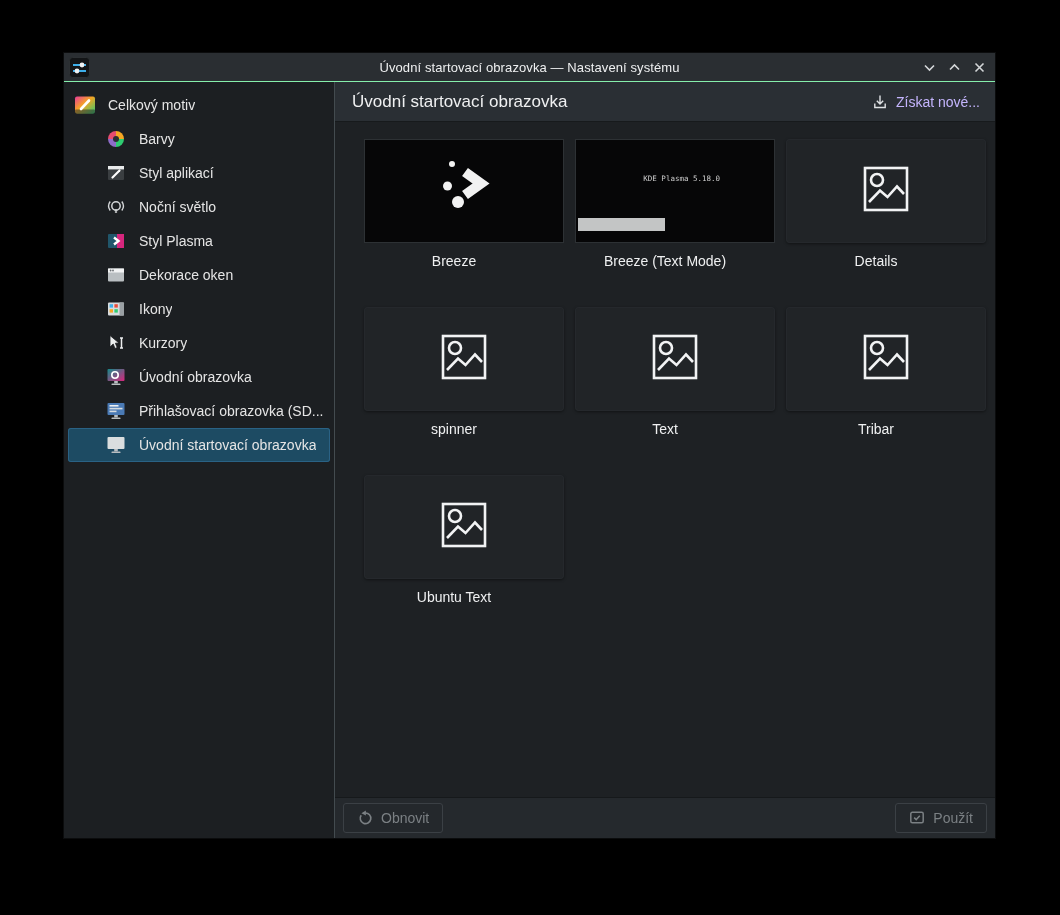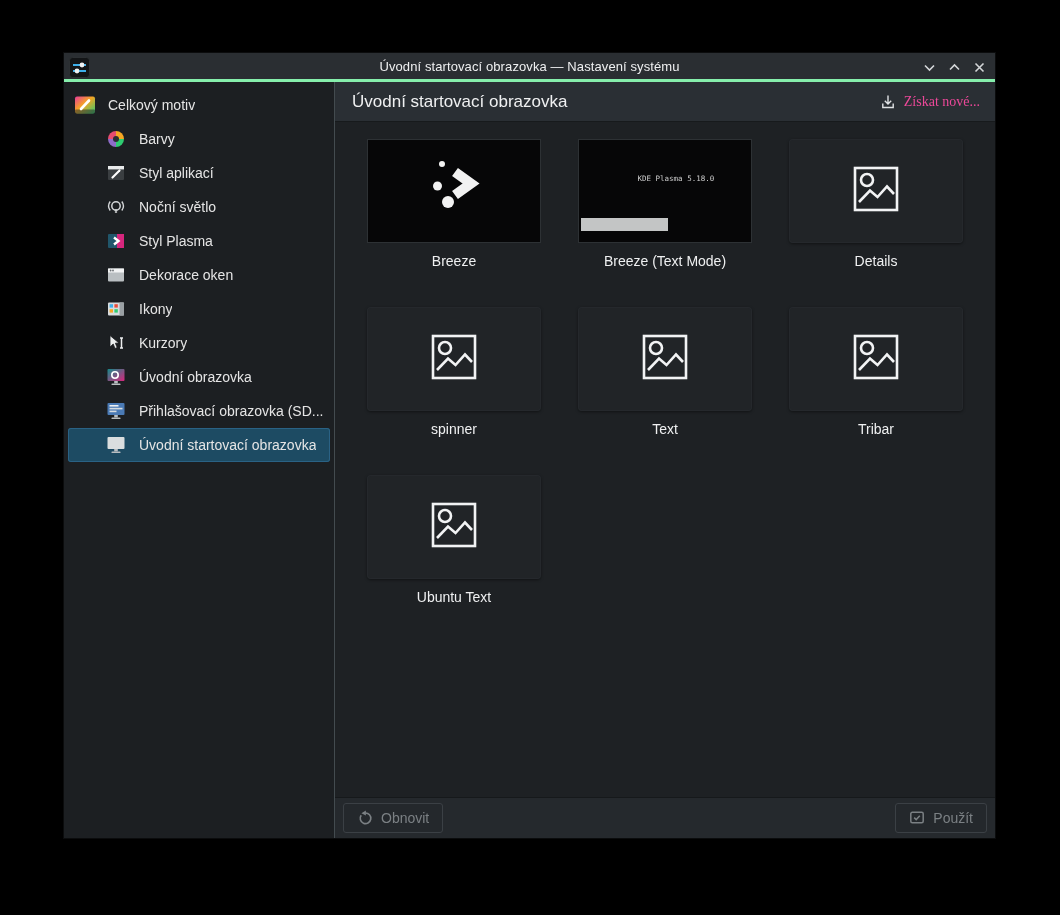--- a/index.html
+++ b/index.html
@@ -10,21 +10,21 @@
     position:relative; overflow:hidden;
     -webkit-font-smoothing:antialiased;
   }
   .window {
     position:absolute; left:64px; top:53px; width:931px; height:785px;
     background:#1e2124; display:flex; flex-direction:column;
     box-shadow:0 0 0 1px #0b0c0d, 0 6px 22px rgba(0,0,0,.6);
   }
   
   .titlebar {
-    height:29px; flex:none; background:#2a2e32; border-bottom:3px solid #86efac;
+    height:29px; flex:none; background:#2a2e32; border-bottom:1px solid #86efac;
     display:flex; align-items:center; position:relative;
   }
   .win-icon { position:absolute; left:5px; top:4px; width:21px; height:21px; }
   .titlebar-title {
     flex:1; text-align:center; color:#eff0f1; font-size:13px; letter-spacing:.1px;
   }
   .win-controls { position:absolute; right:9px; top:0; height:29px; display:flex; align-items:center; gap:12px; }
   .win-btn { width:13px; height:13px; display:flex; align-items:center; justify-content:center; cursor:default; }
   
   .wbody { flex:1; display:flex; min-height:0; }
@@ -49,28 +49,28 @@
   .side-item.selected { background:#1d4b63; box-shadow:inset 0 0 0 1px #2a6285; }
   .side-item .icon { width:22px; height:22px; flex:none; display:flex; align-items:center; justify-content:center; }
   .side-item-label { overflow:hidden; text-overflow:ellipsis; }
   
   .main { flex:1; display:flex; flex-direction:column; min-width:0; }
   .main-header {
     height:40px; flex:none; background:#2a2f34; border-bottom:1px solid #171a1c;
     display:flex; align-items:center; padding:0 15px 0 17px;
   }
   .main-title { flex:1; color:#eff0f1; font-size:17px; }
-  .get-new-button { display:flex; align-items:center; gap:8px; color:#ec4899; font-size:14px;font-family:Liberation Serif, serif; }
+  .get-new-button { display:flex; align-items:center; gap:8px; color:#c4b5fd; font-size:14px; }
   .content {
     flex:1; background:#1e2124; padding:17px 0 0 29px;
     display:flex; flex-wrap:wrap; align-content:flex-start; gap:38px 31px; overflow:hidden;
   }
   .card { width:180px; }
   .thumb {
-    width:174px; height:104px; margin:0 auto;
+    width:200px; height:104px; margin:0 auto;
     display:flex; align-items:center; justify-content:center; position:relative;
   }
   .thumb.black { background:#060607; border:1px solid #2d3134; }
   .thumb.placeholder {
     background:#212427; border-radius:4px;
     box-shadow:0 1px 3px rgba(0,0,0,.45), inset 0 0 0 1px #25282c;
   }
   .thumb .splash-text {
     position:absolute; left:34%; top:33%;
     font-family:"DejaVu Sans Mono","Liberation Mono",monospace;

